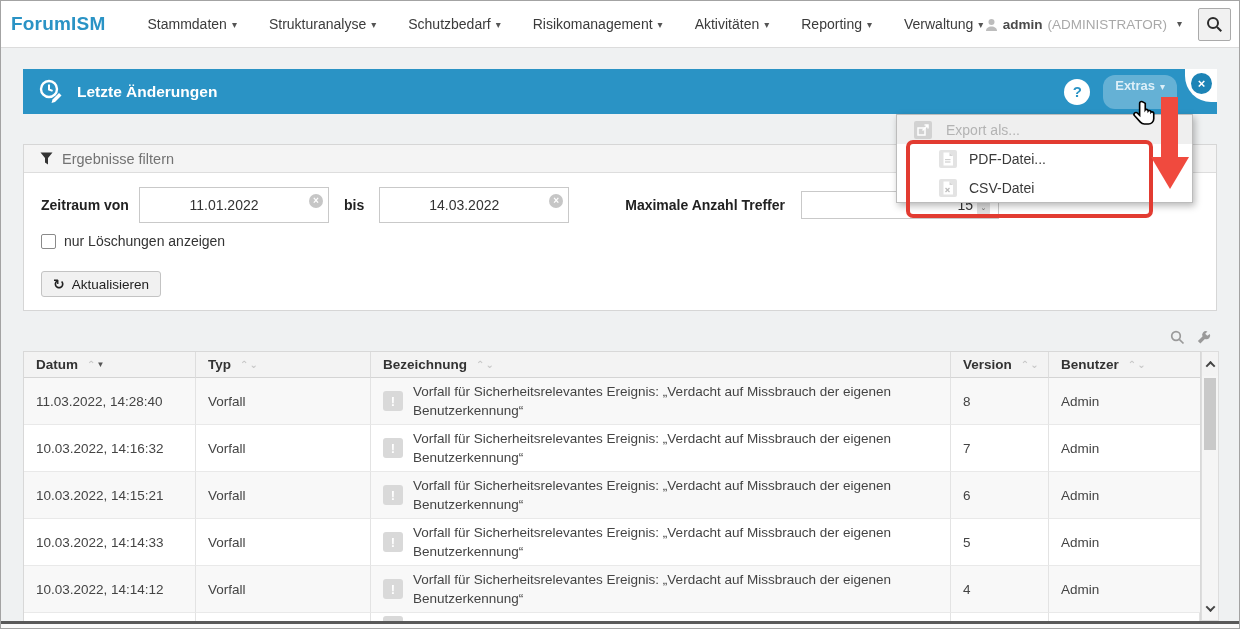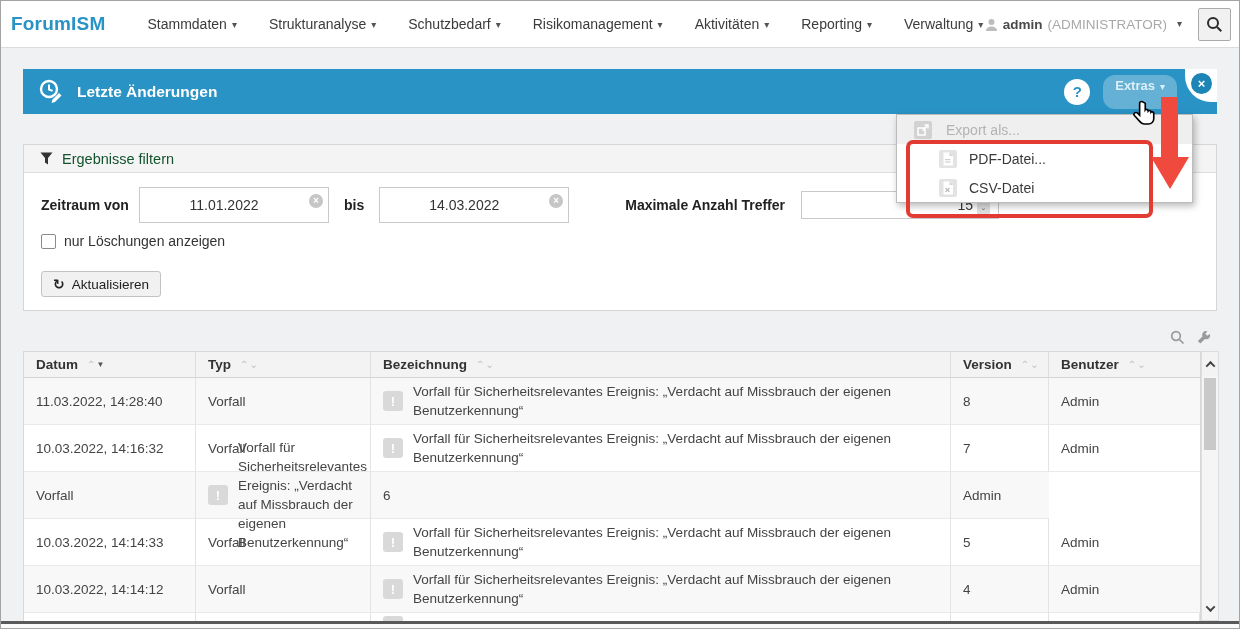--- a/index.html
+++ b/index.html
@@ -35,21 +35,21 @@
   .extras-btn .caret { display:inline-block; margin-left:5px; font-size:10px; }
   .close-corner { position:absolute; top:0; right:0; width:32px; height:33px;
     background:#fff; border-radius:0 0 0 26px; }
   .close-circle { position:absolute; top:4px; right:5px; width:21px; height:21px;
     border-radius:50%; background:#1d84b6; color:#fff; font-size:13px; font-weight:bold;
     display:flex; align-items:center; justify-content:center; line-height:1; }
   
   .filter-panel { position:absolute; left:22px; right:22px; top:143px; height:167px;
     background:#fff; border:1px solid #d6d6d6; }
   .filter-header { height:28px; background:#f4f4f4; border-bottom:1px solid #ddd;
-    display:flex; align-items:center; padding-left:16px; gap:9px; font-size:14.5px; color:#14532d; }
+    display:flex; align-items:center; padding-left:16px; gap:9px; font-size:14.5px; color:#737373; }
   .frow1 { position:absolute; top:46px; left:17px; height:28px; display:flex; align-items:center; }
   .flabel { font-weight:bold; font-size:14px; color:#222; white-space:nowrap; }
   .lbl-von { width:98px; }
   .lbl-bis { margin:0 15px 0 15px; }
   .lbl-max { margin-left:56px; }
   .input-wrap { position:relative; }
   .date-input { width:190px; height:36px; border:1px solid #c9c9c9; text-align:center;
     font-size:14px; color:#333; font-family:inherit; background:#fff; padding-right:20px; }
   .clear-btn { position:absolute; right:6px; top:7px; width:14px; height:14px; border-radius:50%;
     background:#c6c6c6; color:#fff; font-size:10px; font-weight:bold; line-height:14px; text-align:center; }
@@ -307,20 +307,21 @@
       <div>10.03.2022, 14:16:32</div>
       <div>Vorfall</div>
       <div class="bez-cell">
           <span class="excl-icon">!</span>
           <span class="bez-text">Vorfall für Sicherheitsrelevantes Ereignis: „Verdacht auf Missbrauch der eigenen Benutzerkennung“</span>
         </div>
       <div>7</div>
       <div>Admin</div>
     </div>
     <div class="trow odd">
+      <div>10.03.2022, 14:15:21</div>
       <div>Vorfall</div>
       <div class="bez-cell">
           <span class="excl-icon">!</span>
           <span class="bez-text">Vorfall für Sicherheitsrelevantes Ereignis: „Verdacht auf Missbrauch der eigenen Benutzerkennung“</span>
         </div>
       <div>6</div>
       <div>Admin</div>
     </div>
     <div class="trow">
       <div>10.03.2022, 14:14:33</div>

